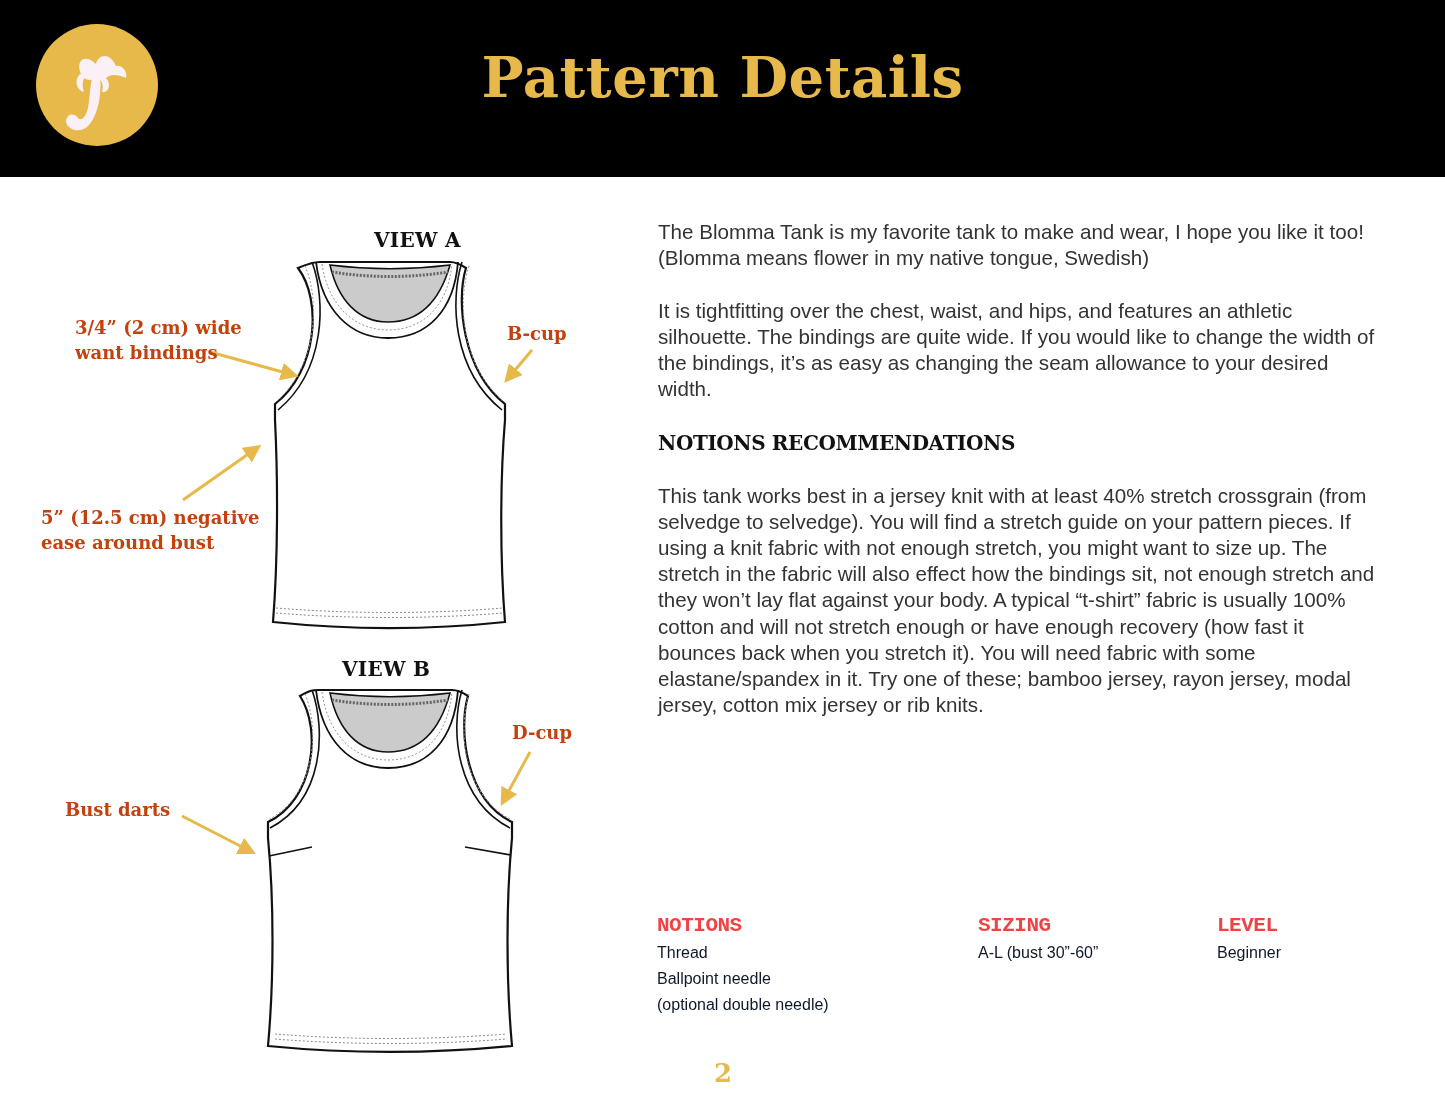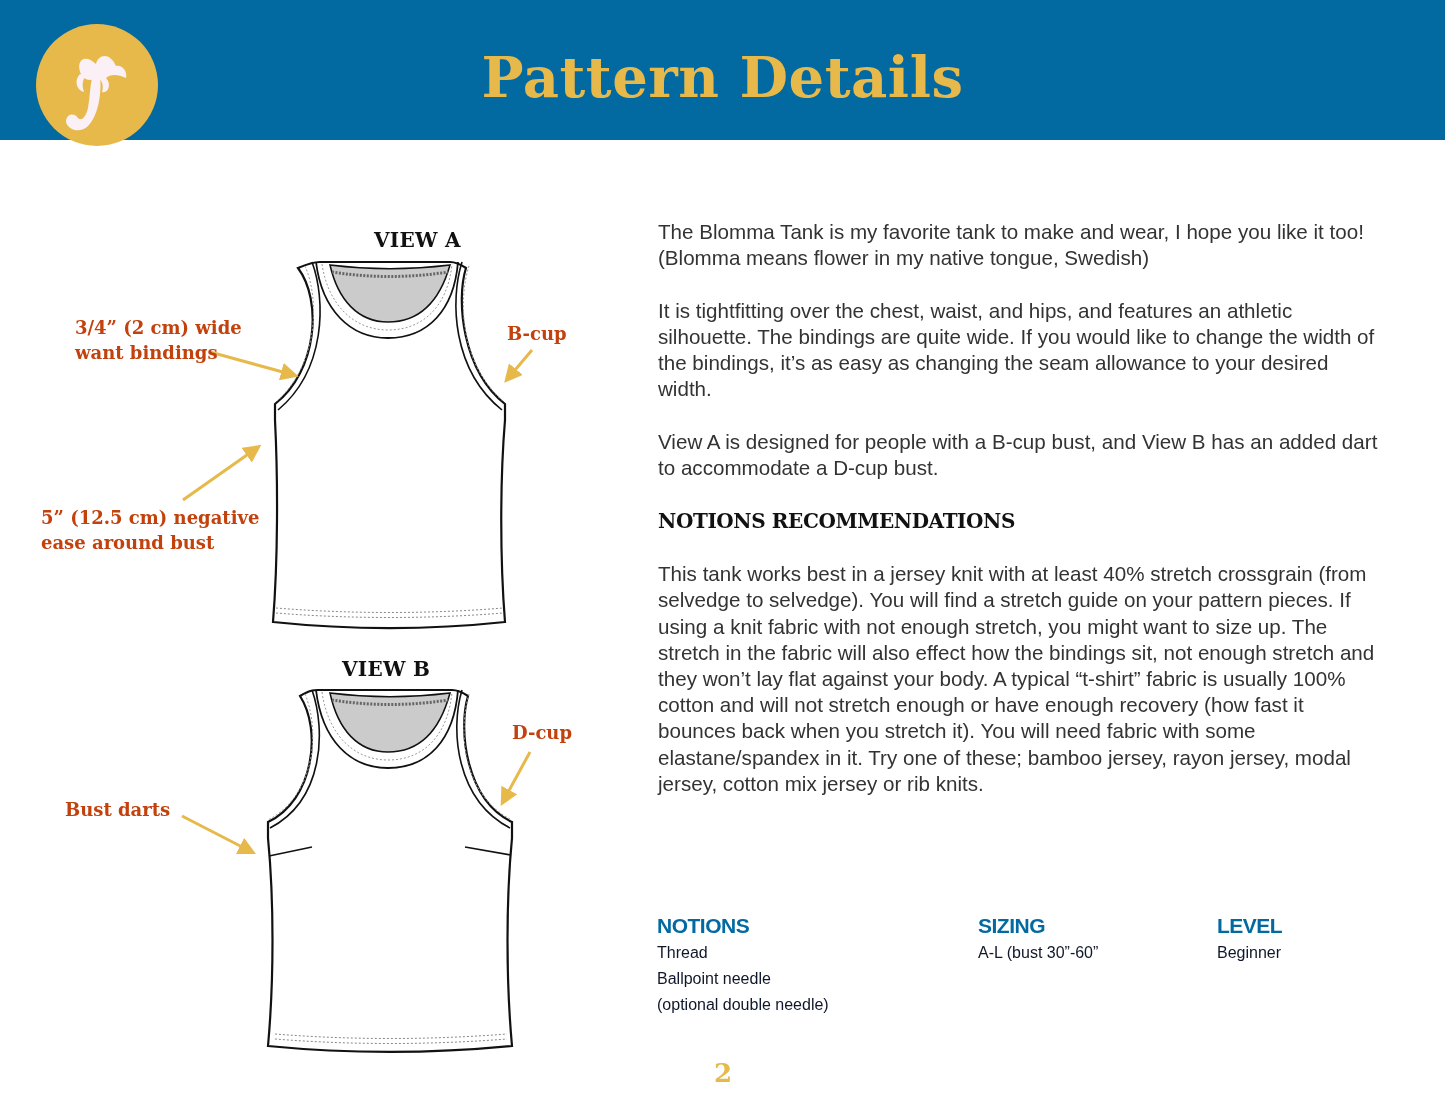--- a/index.html
+++ b/index.html
@@ -1,22 +1,22 @@
 <!DOCTYPE html>
 <html><head>
 <meta charset="utf-8">
 <style>
   html, body { margin: 0; padding: 0; }
   body {
     width: 1445px; height: 1117px; position: relative; overflow: hidden;
     background: #ffffff; font-family: "DejaVu Sans", sans-serif; color: #222;
   }
   .header {
-    position: absolute; left: 0; top: 0; width: 1445px; height: 140px;
-    background: #0369a1;
+    position: absolute; left: 0; top: 0; width: 1445px; height: 177px;
+    background: #000000;
   }
   .logo {
     position: absolute; left: 36px; top: 24px; width: 122px; height: 122px;
   }
   .page-title {
     position: absolute; left: 0; top: 44px; width: 1445px; text-align: center;
     font-family: "DejaVu Serif", serif; font-weight: bold; font-size: 56px;
     color: #e6b94a; letter-spacing: 0.5px;
   }
   .view-label {
@@ -33,22 +33,22 @@
     font-family: "Liberation Sans", sans-serif; font-size: 20.6px; line-height: 26.2px;
     color: #333; font-weight: normal;
   }
   .text-col p { margin: 0 0 26.2px 0; }
   .section-heading {
     font-family: "DejaVu Serif", serif; font-weight: bold; font-size: 20px;
     color: #111; margin: 0 0 26px 0; letter-spacing: -0.4px; line-height: 28px;
   }
   .spec-col { position: absolute; top: 912px; }
   .spec-head {
-    font-family: Liberation Sans, sans-serif; font-weight: bold; font-size: 21px;
-    color: #0369a1; letter-spacing: -0.5px; line-height: 28px;
+    font-family: Liberation Mono, monospace; font-weight: bold; font-size: 21px;
+    color: #ef4444; letter-spacing: -0.5px; line-height: 28px;
   }
   .spec-line {
     font-family: Liberation Sans, sans-serif; font-size: 16px; line-height: 26.2px; color: #0f172a;
   }
   .page-number {
     position: absolute; left: 700px; top: 1058px; width: 46px; text-align: center;
     font-family: "DejaVu Serif", serif; font-weight: bold; font-size: 26px; color: #e6b94a;
   }
 </style>
 </head>
@@ -141,21 +141,20 @@
 <div class="callout" style="left:512px; top:720px;">
   <div>D-cup</div>
 </div>
 <div class="callout" style="left:65px; top:797px;">
   <div>Bust darts</div>
 </div>
 
 <div class="text-col">
   <p>The Blomma Tank is my favorite tank to make and wear, I hope you like it too! (Blomma means flower in my native tongue, Swedish)</p>
   <p>It is tightfitting over the chest, waist, and hips, and features an athletic silhouette. The bindings are quite wide. If you would like to change the width of the bindings, it’s as easy as changing the seam allowance to your desired width.</p>
-  <p>View A is designed for people with a B-cup bust, and View B has an added dart to accommodate a D-cup bust.</p>
   <div class="section-heading">NOTIONS RECOMMENDATIONS</div>
   <p>This tank works best in a jersey knit with at least 40% stretch crossgrain (from selvedge to selvedge). You will find a stretch guide on your pattern pieces. If using a knit fabric with not enough stretch, you might want to size up. The stretch in the fabric will also effect how the bindings sit, not enough stretch and they won’t lay flat against your body. A typical “t-shirt” fabric is usually 100% cotton and will not stretch enough or have enough recovery (how fast it bounces back when you stretch it). You will need fabric with some elastane/spandex in it. Try one of these; bamboo jersey, rayon jersey, modal jersey, cotton mix jersey or rib knits.</p>
 </div>
 
 <div class="spec-col" style="left:657px;">
   <div class="spec-head">NOTIONS</div>
   <div class="spec-line">Thread</div>
   <div class="spec-line">Ballpoint needle</div>
   <div class="spec-line">(optional double needle)</div>
 </div>

